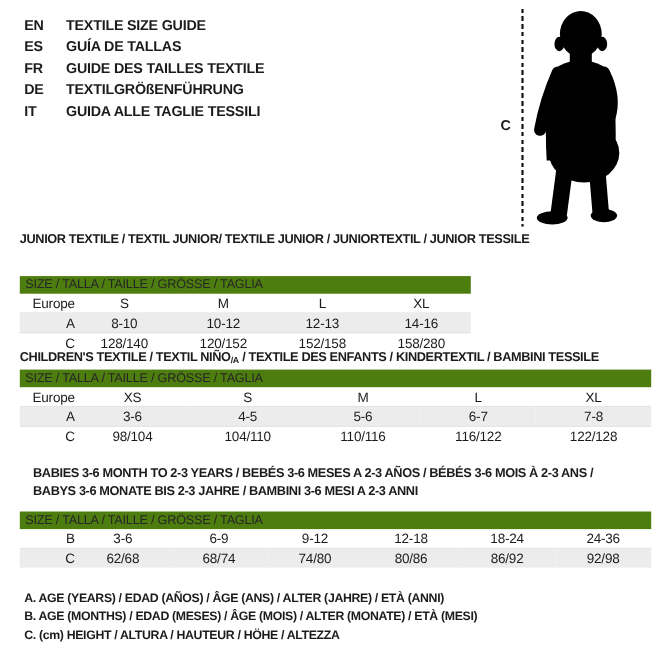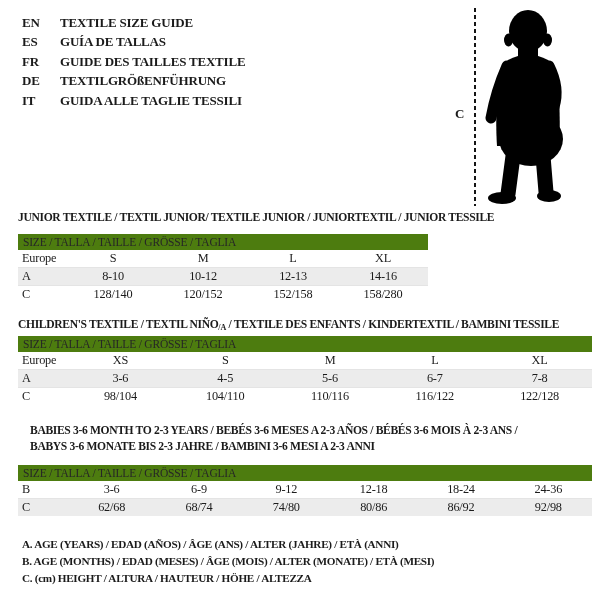--- a/index.html
+++ b/index.html
@@ -1,48 +1,48 @@
 <!DOCTYPE html>
 <html><head>
 <meta charset="utf-8">
 <style>
   html,body{margin:0;padding:0;background:#fff;}
   #canvas{
     position:relative;width:600px;height:600px;background:#ffffff;
-    font-family:Liberation Serif, serif;color:#1b1b1b;overflow:hidden;
+    font-family:Liberation Sans, sans-serif;color:#1b1b1b;overflow:hidden;
   }
   
   .lang-list{position:absolute;left:22px;top:13px;}
   .lang-row{display:flex;font-size:13px;font-weight:bold;line-height:19.4px;letter-spacing:-0.2px;}
   .lang-code{width:38px;}
   
   .dash-line{
     position:absolute;left:474px;top:8px;width:2px;height:198px;
     background:repeating-linear-gradient(to bottom,#141414 0 4px,transparent 4px 7px);
   }
   .figure-label{position:absolute;left:455px;top:106px;font-size:13px;font-weight:bold;}
   .baby-svg{position:absolute;left:483px;top:6px;width:90px;height:200px;}
   
   .section{position:absolute;left:18px;}
   .sec1{top:210px;width:410px;}
   .sec2{top:317px;width:574px;}
   .sec3{top:423px;width:574px;}
   .sec-title{font-size:11.6px;font-weight:bold;line-height:15px;letter-spacing:-0.35px;white-space:nowrap;}
-  .sec1 .sec-title{margin-bottom:9px;}
+  .sec1 .sec-title{margin-bottom:26px;}
   .sec2 .sec-title{margin-bottom:1px;}
   .sec3 .title-wrap{margin-bottom:10px;}
   .sec3 .sec-title{line-height:16px;margin-left:12px;}
   .sub{font-size:8px;vertical-align:-2px;letter-spacing:-0.2px;}
   .size-bar{
     height:15px;background:#4d7c0f;color:#262626;font-size:11.5px;
     line-height:15px;padding:1px 0 0 5px;letter-spacing:-0.2px;
   }
   table{width:100%;border-collapse:collapse;table-layout:fixed;}
   td{height:17px;padding:0;font-size:12.3px;text-align:center;vertical-align:middle;letter-spacing:-0.2px;}
-  td.lbl{text-align:left;padding-left:4px;}
+  td.lbl{text-align:right;padding-left:4px;}
   col.lblcol{width:50px;}
   tr.shaded{background:#ececec;}
   tbody tr + tr{border-top:1px solid #e4e4e4;}
   
   .footnotes{position:absolute;left:22px;top:536px;}
   .footnote{font-size:11.2px;font-weight:bold;line-height:17.2px;letter-spacing:-0.3px;white-space:nowrap;}
 </style>
 </head>
 <body>
 

